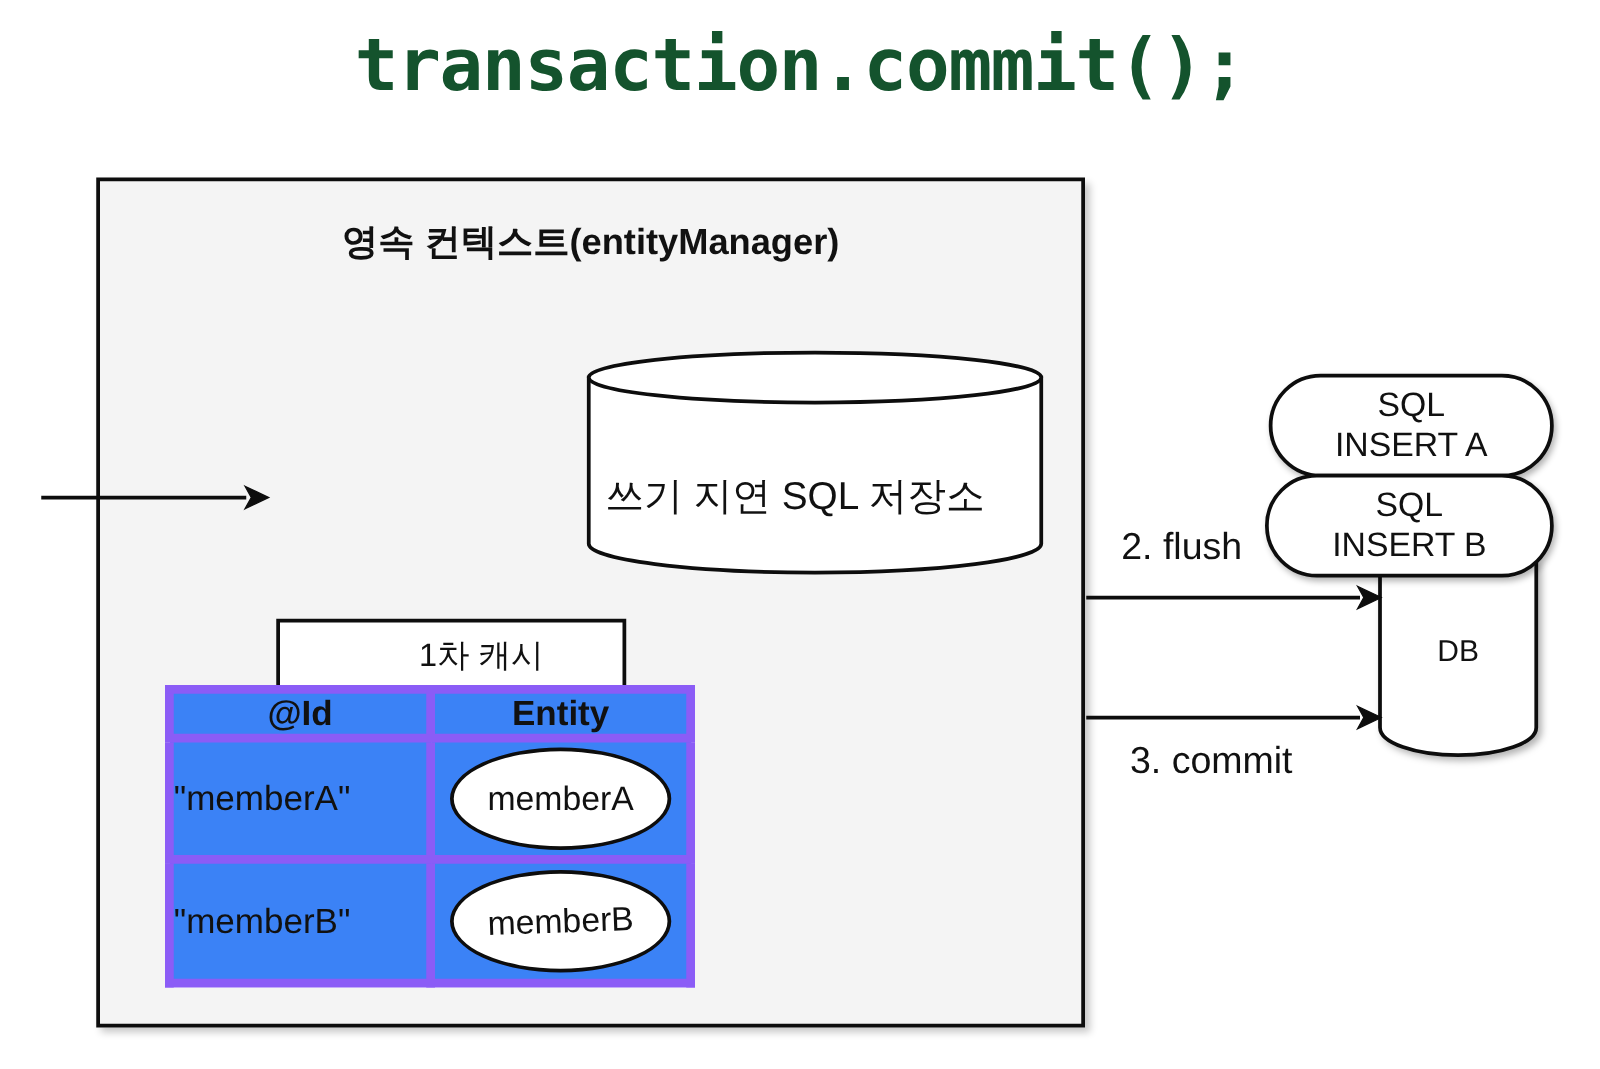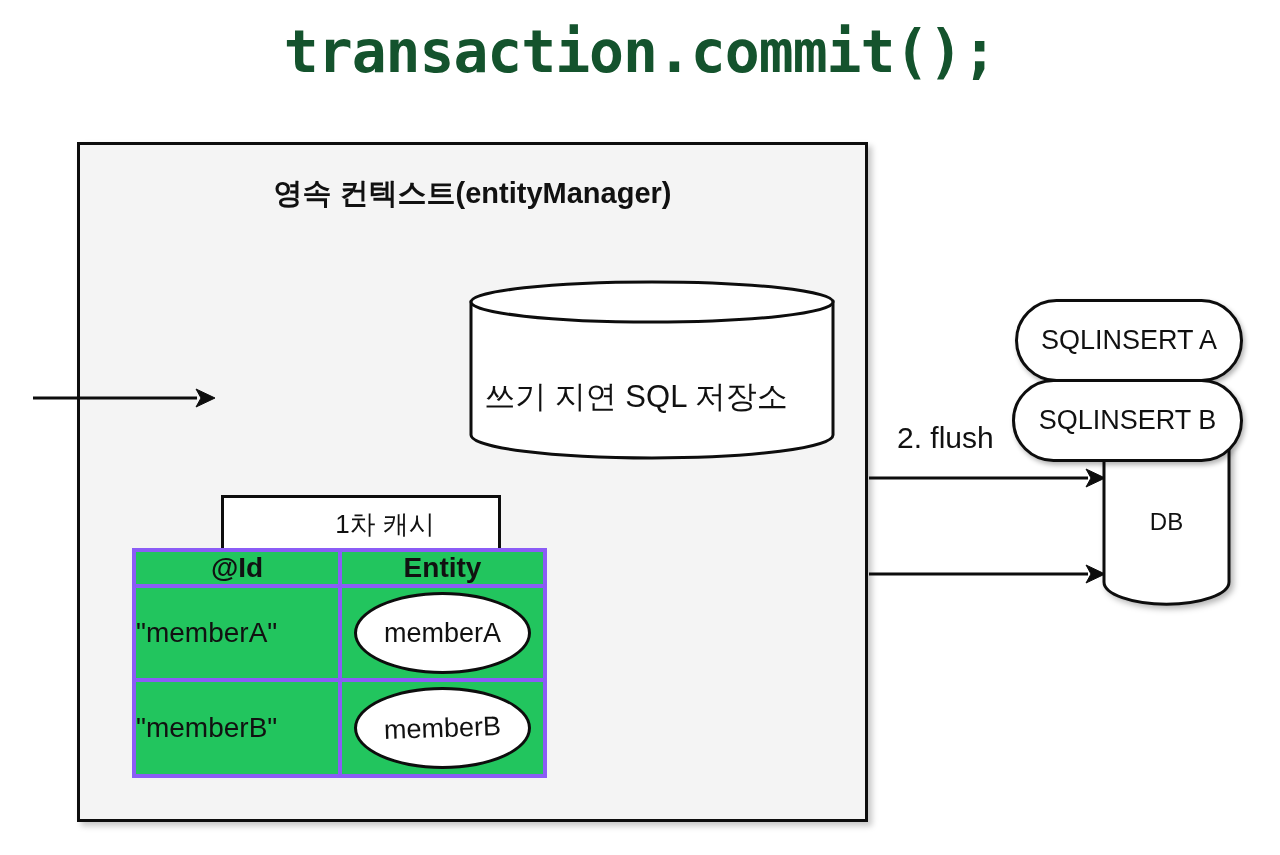--- a/index.html
+++ b/index.html
@@ -77,22 +77,22 @@
     padding-left: 48px;
   }
   .cache-table {
     position: absolute;
     left: 132px; top: 548px;
     border-collapse: collapse;
     background: #ffffff;
     z-index: 13;
   }
   .cache-table td {
-    border: 4px solid #8b5cf6;
-    background: #22c55e;
+    border: 7px solid #8b5cf6;
+    background: #3b82f6;
     padding: 0;
   }
   .cache-table .hdr {
     height: 31px;
     text-align: center;
     font-weight: bold;
     font-size: 28px;
   }
   .col-id  { width: 202px; }
   .col-ent { width: 201px; margin-left: 28px; }
@@ -119,21 +119,21 @@
     font-size: 27px;
   }
   .row-b .entity-ellipse span { transform: rotate(-2deg); display: inline-block; }
   
   .sql-pill {
     position: absolute;
     background: #ffffff;
     border: 3px solid #0d0d0d;
     border-radius: 999px;
     display: flex;
-    flex-direction: row;
+    flex-direction: column;
     align-items: center;
     justify-content: center;
     font-size: 27px;
     line-height: 1.17;
     text-align: center;
     box-shadow: 2px 3px 5px rgba(0,0,0,0.30);
   }
   .pill-a { left: 1015px; top: 299px; width: 222px; height: 77px; z-index: 21; }
   .pill-b { left: 1012px; top: 379px; width: 225px; height: 77px; z-index: 22; }
   .db-svg {
@@ -236,14 +236,15 @@
       <line x1="869" y1="478" x2="1088" y2="478"></line>
       <polygon points="1086,469 1105,478 1086,487 1091,478" stroke-width="1"></polygon>
     </g>
     <g stroke="#0d0d0d" stroke-width="3" fill="#0d0d0d">
       <line x1="869" y1="574" x2="1088" y2="574"></line>
       <polygon points="1086,565 1105,574 1086,583 1091,574" stroke-width="1"></polygon>
     </g>
   </svg>
 
   <div class="flow-label lbl-flush">2. flush</div>
+  <div class="flow-label lbl-commit3">3. commit</div>
 
 </div>
 
 </body></html>

